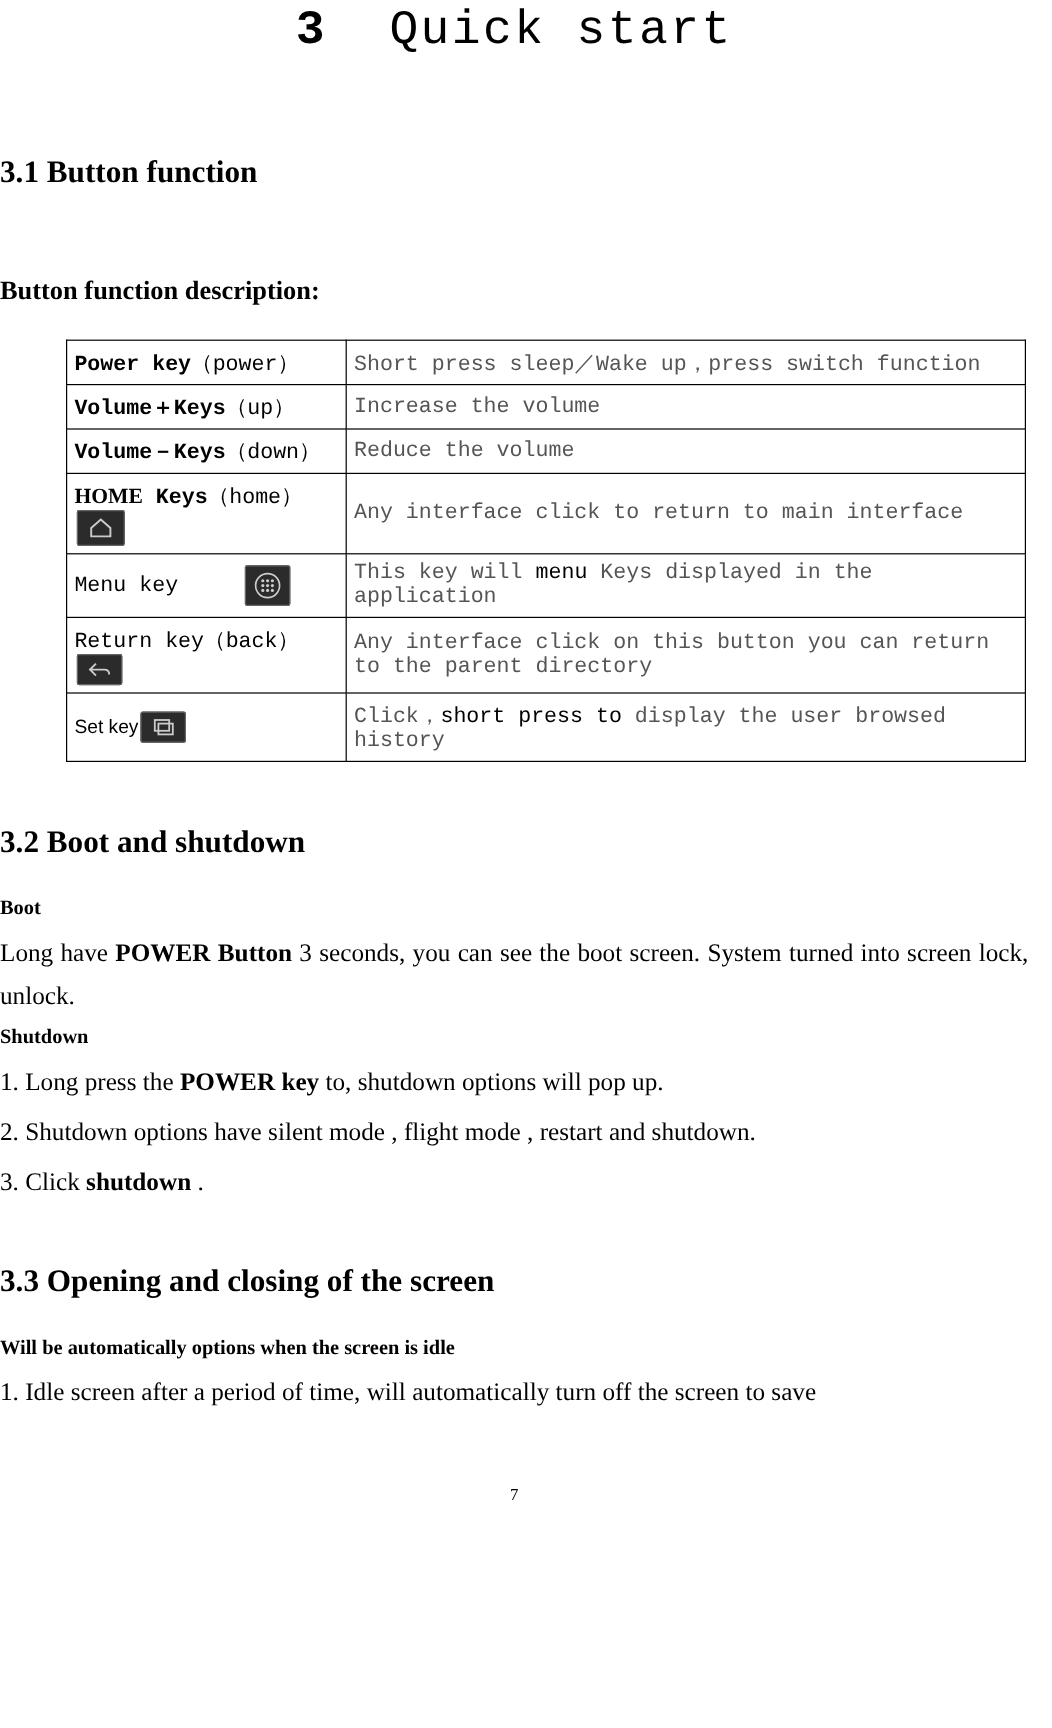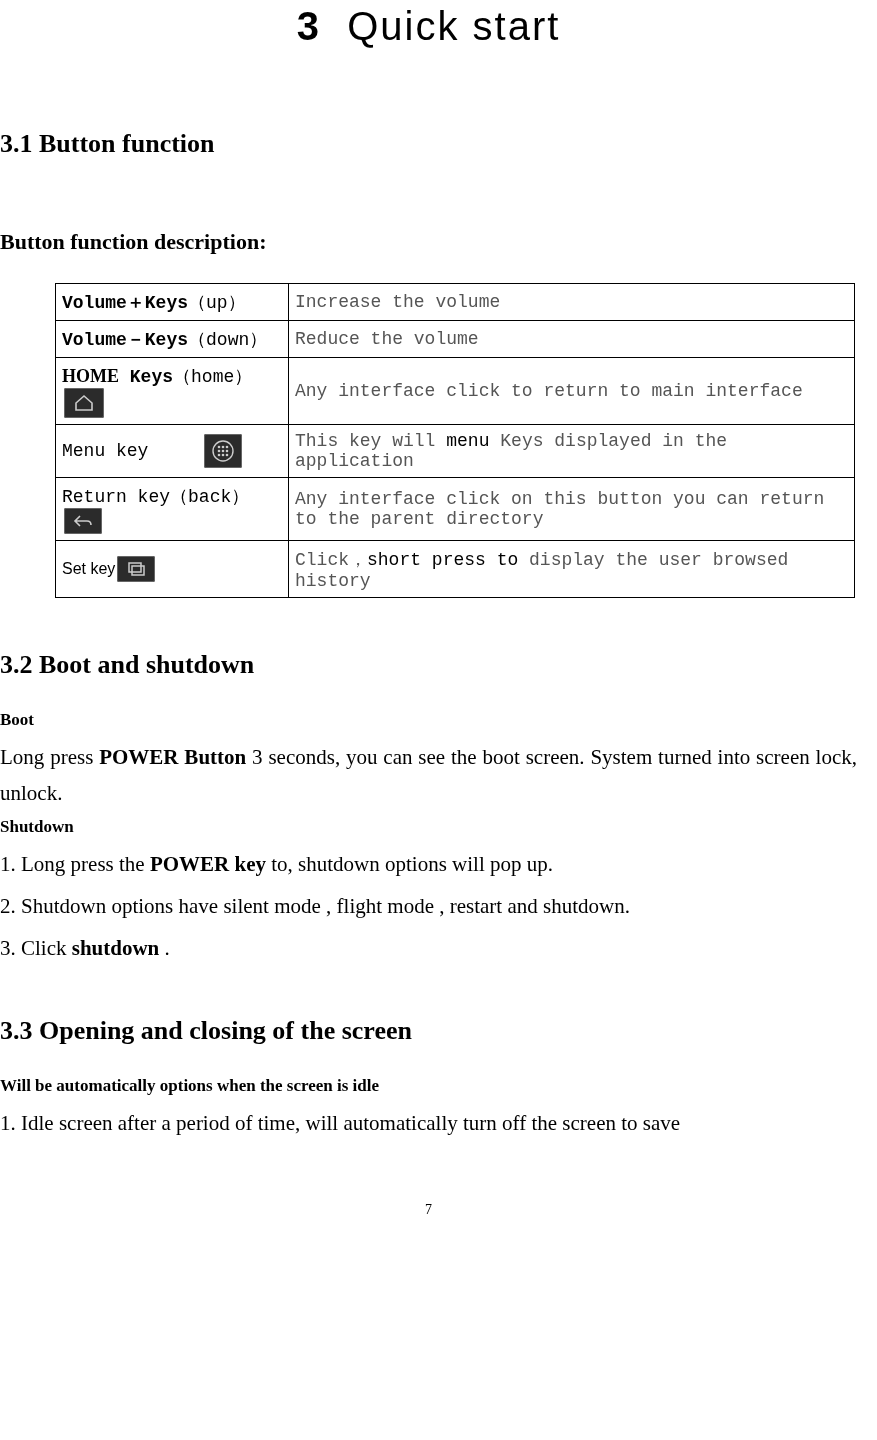--- a/index.html
+++ b/index.html
@@ -7,21 +7,21 @@
     padding: 0 20px 40px 0;
     font-family: "Times New Roman", serif;
     color: #000;
     background: #fff;
     width: 857px;
   }
   .chapter-title {
     text-align: center;
     font-size: 40px;
     margin-top: 4px;
-    font-family: Liberation Sans, sans-serif;
+    font-family: Liberation Mono, monospace;
     letter-spacing: 2px;
   }
   .chapter-number { font-weight: bold; }
   .section-heading {
     font-size: 26px;
     font-weight: bold;
     margin-top: 80px;
     margin-bottom: 10px;
   }
   .section-heading.tighter { margin-top: 50px; }
@@ -91,20 +91,26 @@
 <div class="chapter-title">
   <span class="chapter-number">3</span>&nbsp;&nbsp;<span>Quick start</span>
 </div>
 
 <div class="section-heading">3.1 Button function</div>
 
 <div class="subheading-bold">Button function description:</div>
 
 <table class="button-table">
   <tbody>
+      <tr>
+    <td class="col1">
+      <span class="bold">Power key</span><span>（power）</span>
+    </td>
+    <td class="col2">Short press sleep／Wake up，press switch function</td>
+  </tr>
   <tr>
     <td class="col1">
       <span class="bold">Volume＋Keys</span><span>（up）</span>
     </td>
     <td class="col2">Increase the volume</td>
   </tr>
   <tr>
     <td class="col1">
       <span class="bold">Volume－Keys</span><span>（down）</span>
     </td>
@@ -170,21 +176,21 @@
       <span>Click，</span><span style="color:#000">short press to</span><span> display the user browsed history</span>
     </td>
   </tr>
 </tbody>
   </table>
 
 <div class="section-heading" style="margin-top:52px">3.2 Boot and shutdown</div>
 
 <div class="sub-bold">Boot</div>
 <div class="body-text">
-  <span>Long press </span><span class="bold">POWER Button</span><span> 3 seconds, you can see the boot screen. System turned into screen lock, unlock.</span>
+  <span>Long have </span><span class="bold">POWER Button</span><span> 3 seconds, you can see the boot screen. System turned into screen lock, unlock.</span>
 </div>
 
 <div class="sub-bold" style="margin-top:6px">Shutdown</div>
 <div class="body-text">
   <span>1. Long press the </span><span class="bold">POWER key</span><span> to, shutdown options will pop up.</span>
 </div>
 <div class="body-text">2. Shutdown options have silent mode , flight mode , restart and shutdown.</div>
 <div class="body-text">
   <span>3. Click </span><span class="bold">shutdown</span><span> .</span>
 </div>

